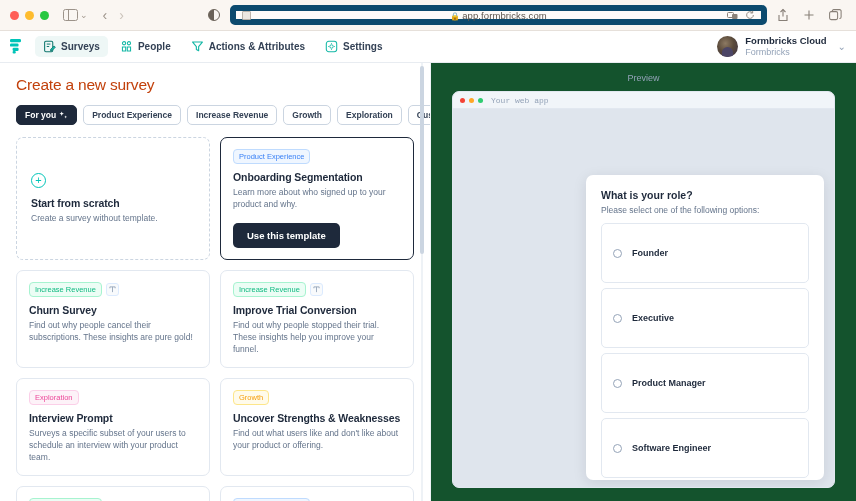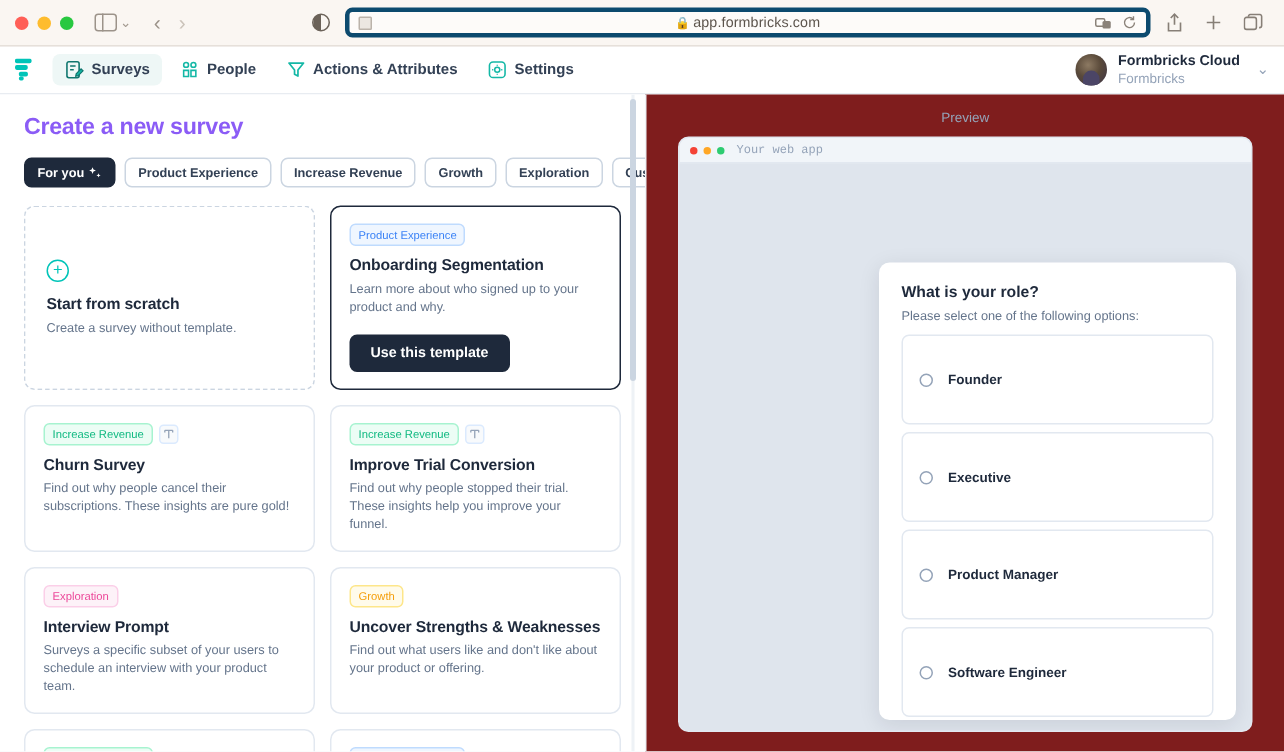--- a/index.html
+++ b/index.html
@@ -43,21 +43,21 @@
     border: 1.3px solid #6b6259;
     background: linear-gradient(90deg, #6b6259 50%, transparent 50%);
     margin-left: 78px;
   }
 
   .url-bar {
     flex: 1;
     height: 20px;
     margin: 0 10px;
     background: #fdfbf9;
-    border: 3px solid #0c4a6e;
+    border: 6px solid #0c4a6e;
     border-radius: 5px;
     display: flex; align-items: center;
     padding: 0 6px;
     position: relative;
   }
   .url-shield {
     width: 9px; height: 9px;
     border: 1px solid #bbb3aa; border-radius: 1px;
     background: #ece7e1;
   }
@@ -115,21 +115,21 @@
   .main { display: flex; height: calc(501px - 31px - 32px); }
 
   .left-pane {
     width: 430px;
     background: #ffffff;
     padding: 13px 16px 0 16px;
     overflow: hidden;
     position: relative;
   }
   .page-title {
-    font-size: 15.5px; font-weight: 700; color: #8b5cf6;
+    font-size: 15.5px; font-weight: 400; color: #c2410c;
     margin-bottom: 11px; letter-spacing: -.2px;
   }
   .filters { display: flex; gap: 6px; margin-bottom: 12px; flex-wrap: nowrap; }
   .chip {
     font-size: 8.5px; font-weight: 600;
     padding: 4px 8px; border-radius: 5px;
     border: 1px solid #cbd5e1; color: #334155;
     background: #fff; white-space: nowrap; cursor: pointer;
     display: flex; align-items: center; gap: 3px;
   }
@@ -202,21 +202,21 @@
     background: #cbd5e1; border-radius: 3px;
   }
   .vscroll-track {
     position: absolute; right: 7px; top: 0; bottom: 0;
     width: 2px; background: #eef2f6;
   }
 
   
   .right-pane {
     flex: 1;
-    background: #7f1d1d;
+    background: #14532d;
     border-left: 1px solid #eef2f6;
     padding: 10px 21px 13px 21px;
     display: flex; flex-direction: column;
   }
   .preview-label {
     text-align: center; font-size: 9px; color: #94a3b8;
     margin-bottom: 8px;
   }
   .webapp {
     flex: 1;

